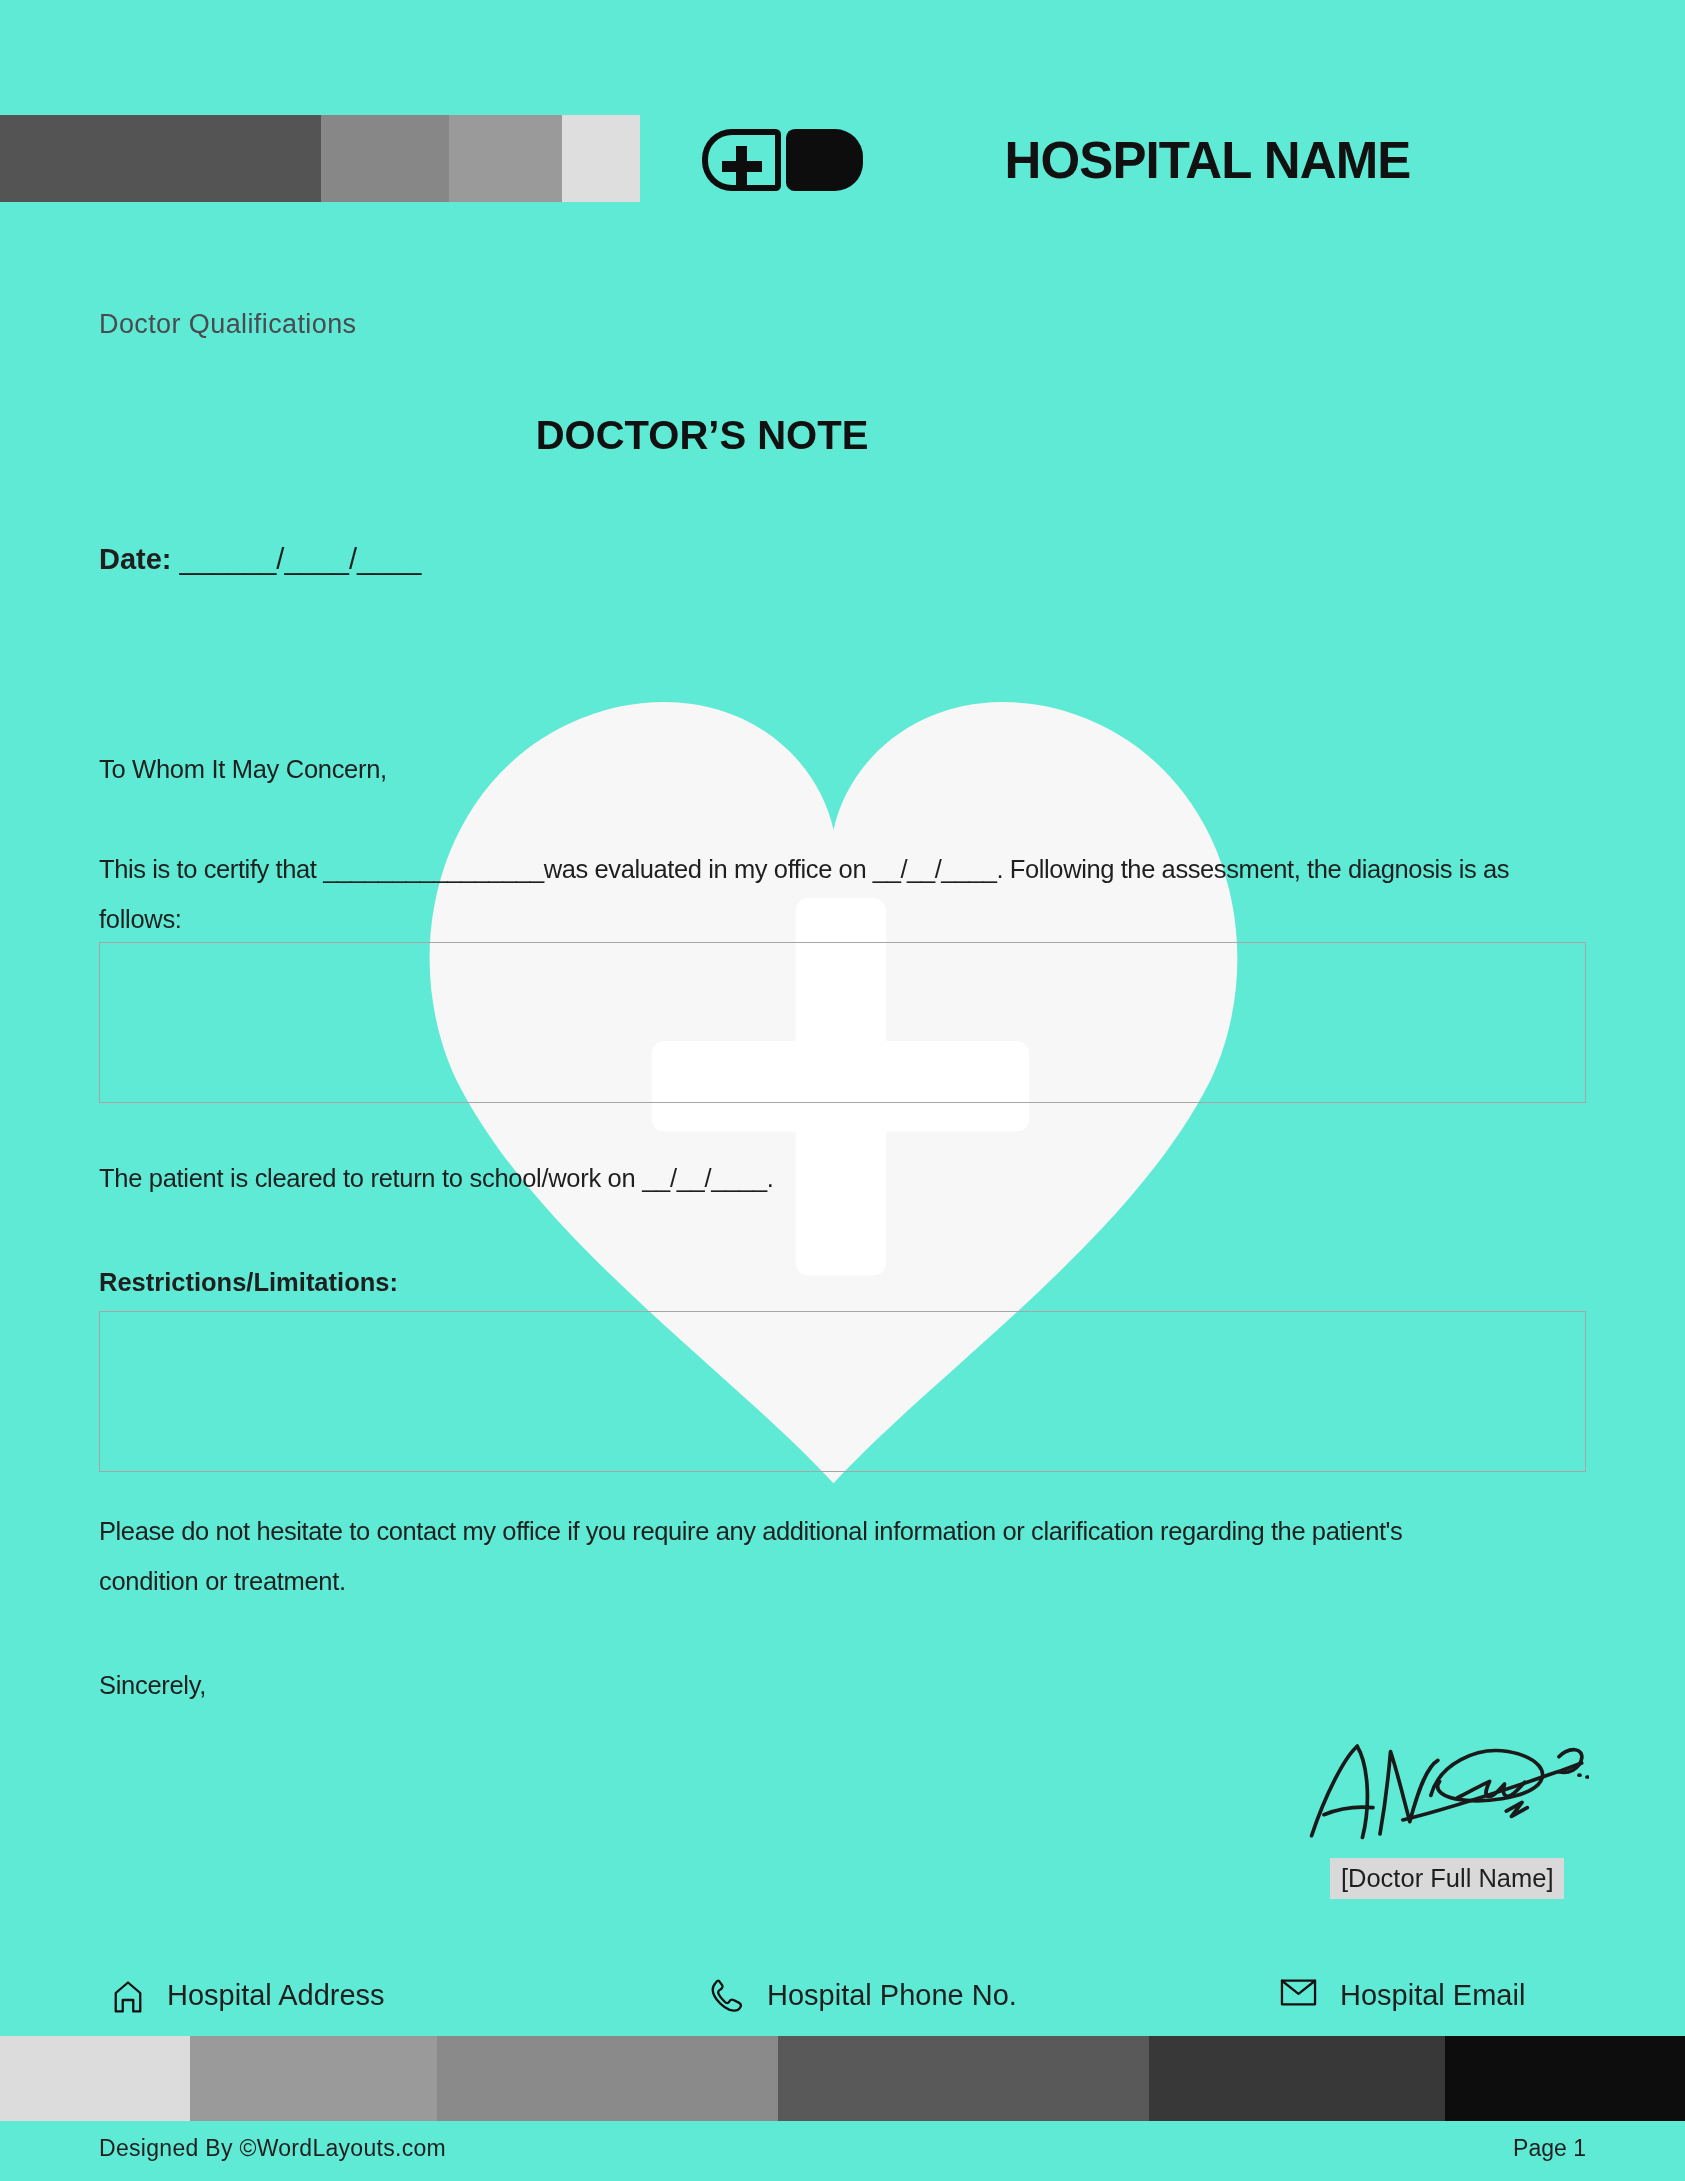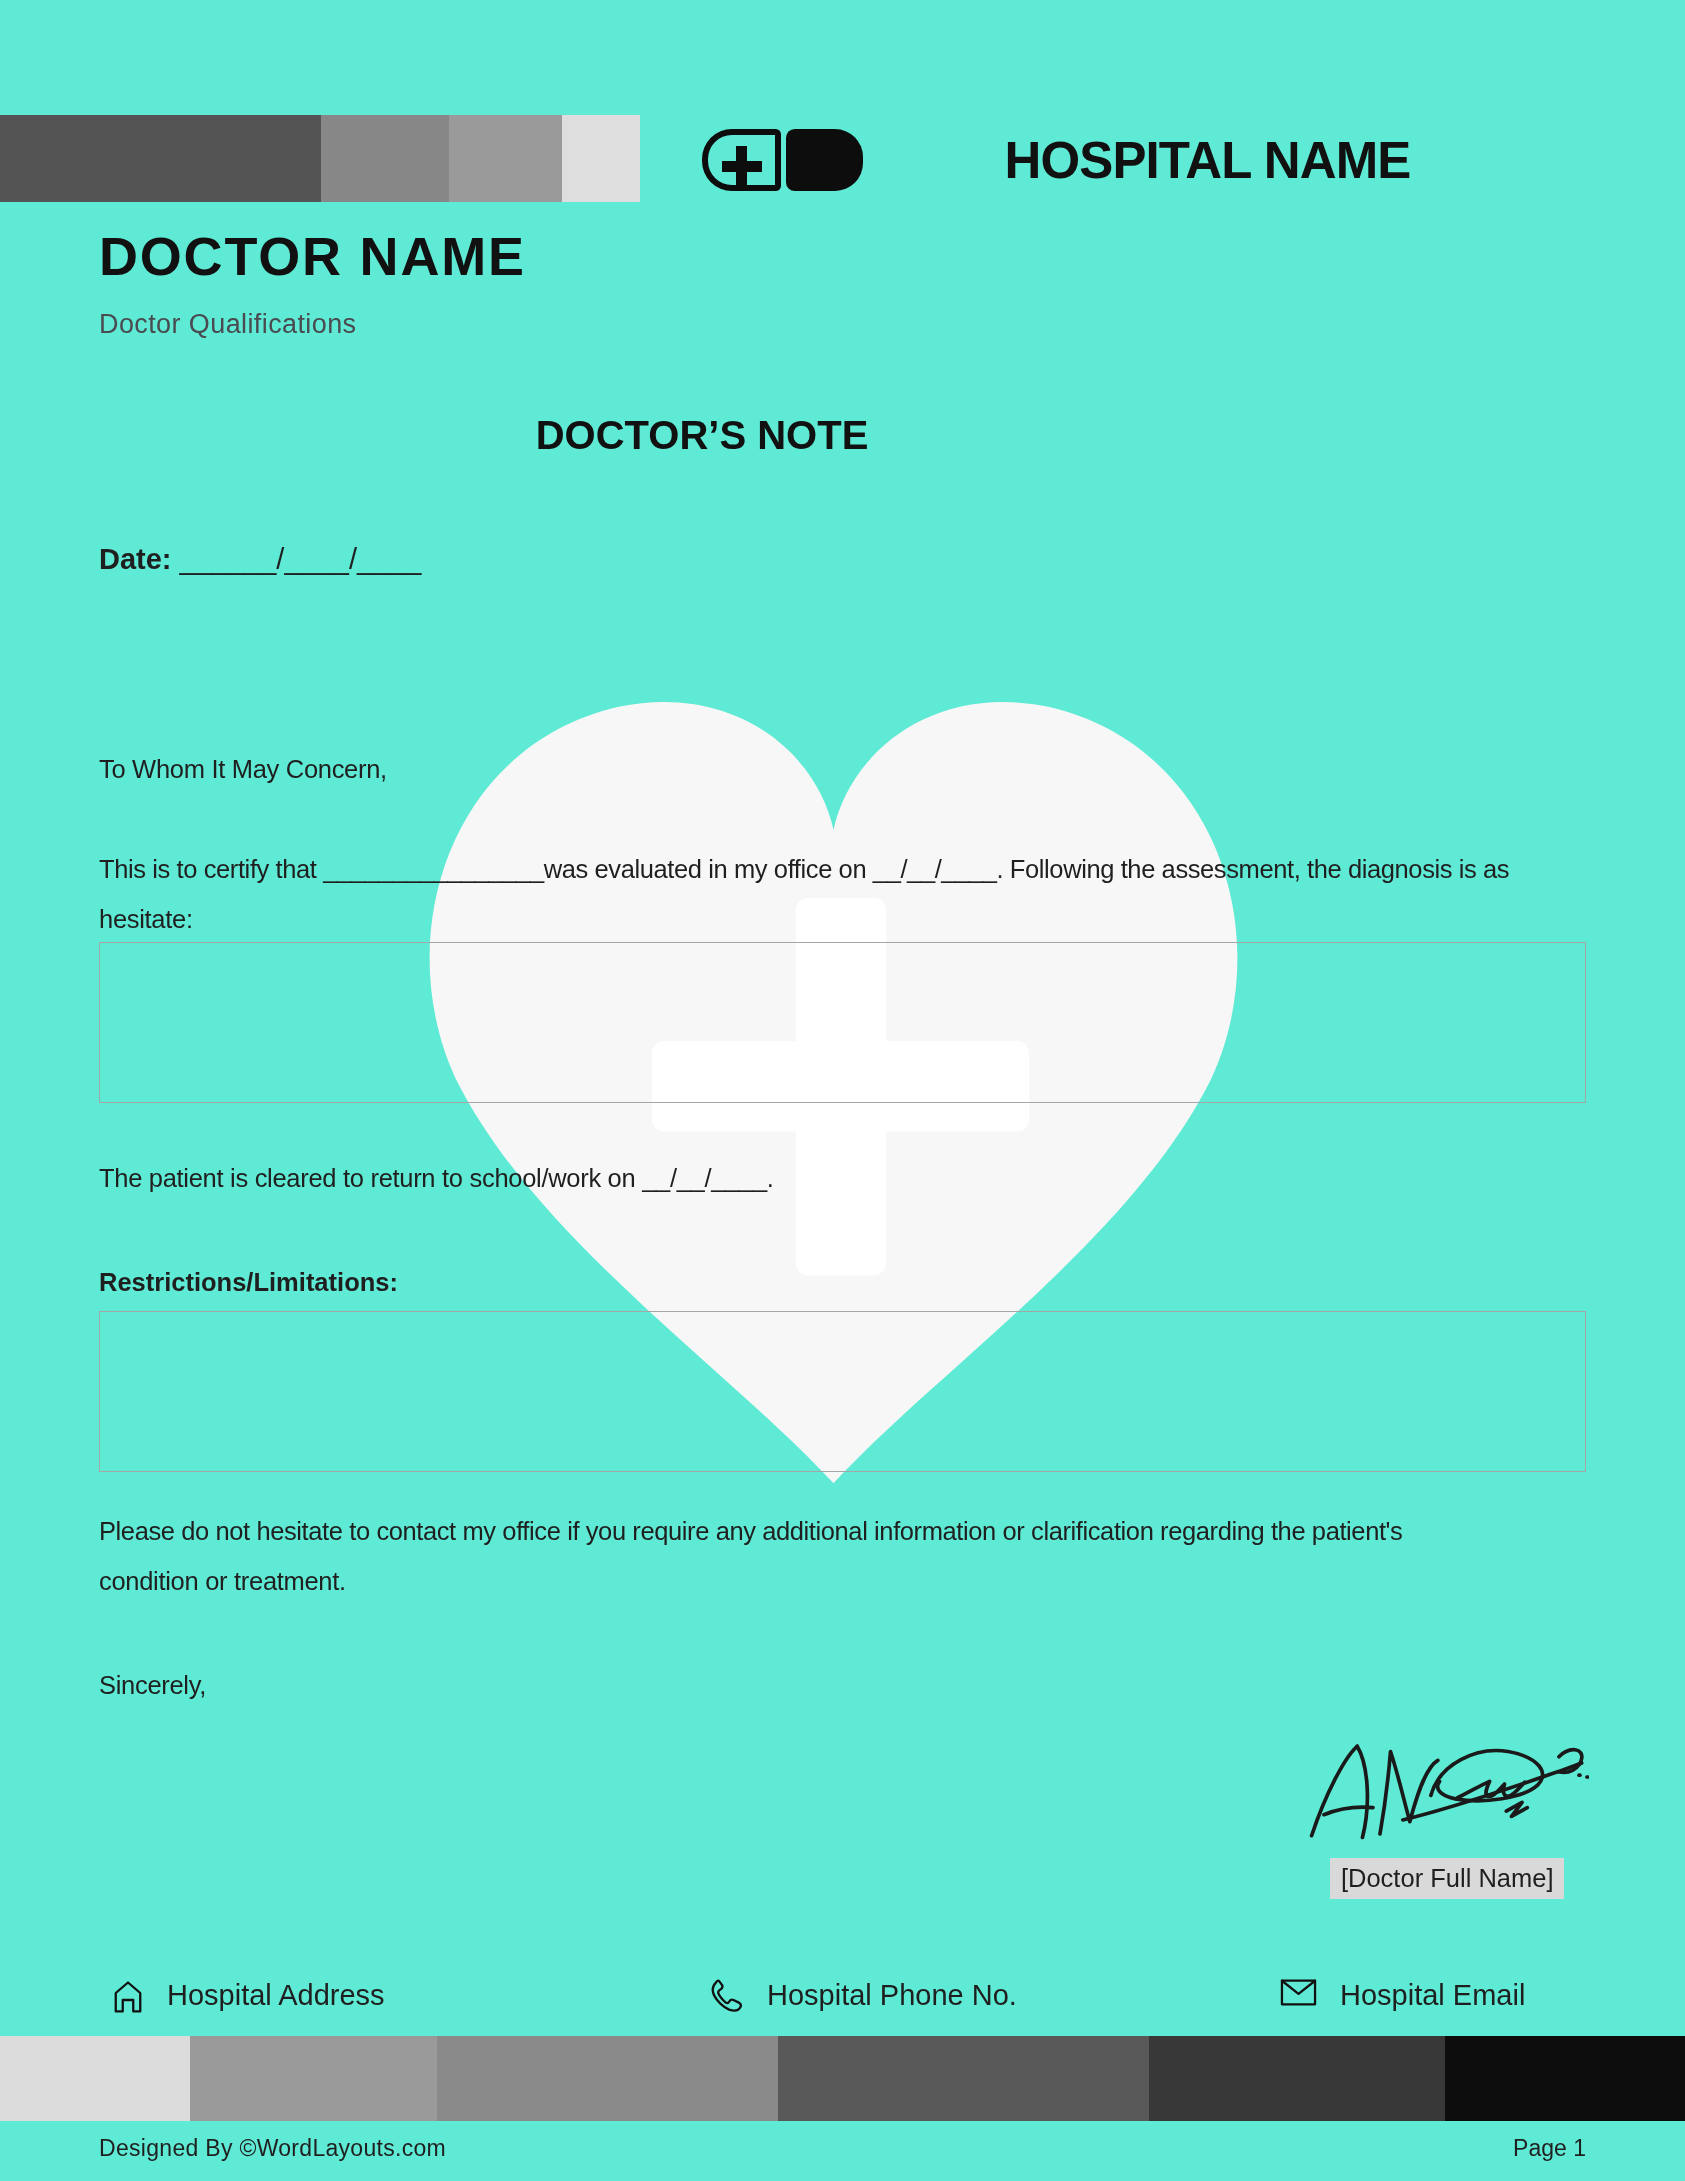--- a/index.html
+++ b/index.html
@@ -109,35 +109,34 @@
 
   <div class="abs logo">
     <div class="logo-left">
       <div class="plus-v"></div>
         <div class="plus-h"></div>
     </div>
     <div class="logo-right"></div>
   </div>
   <div class="abs hospital-name">HOSPITAL NAME</div>
 
-  <div class="abs doctor-name">DOCTOR NAME</div>
   <div class="abs doctor-quals">Doctor Qualifications</div>
 
   <div class="abs doc-title">DOCTOR’S NOTE</div>
 
   <div class="abs date-line">
     <span class="lbl">Date:</span>
     <span>______/____/____</span>
   </div>
 
   <div class="abs body-line salutation">To Whom It May Concern,</div>
 
   <div class="abs certify">
     <div class="body-line long">This is to certify that ________________was evaluated in my office on __/__/____. Following the assessment, the diagnosis is as</div>
-    <div class="body-line">hesitate:</div>
+    <div class="body-line">follows:</div>
   </div>
 
   <div class="abs fill-box box1"></div>
 
   <div class="abs body-line cleared">The patient is cleared to return to school/work on __/__/____.</div>
 
   <div class="abs body-line restrictions">Restrictions/Limitations:</div>
 
   <div class="abs fill-box box2"></div>
 

